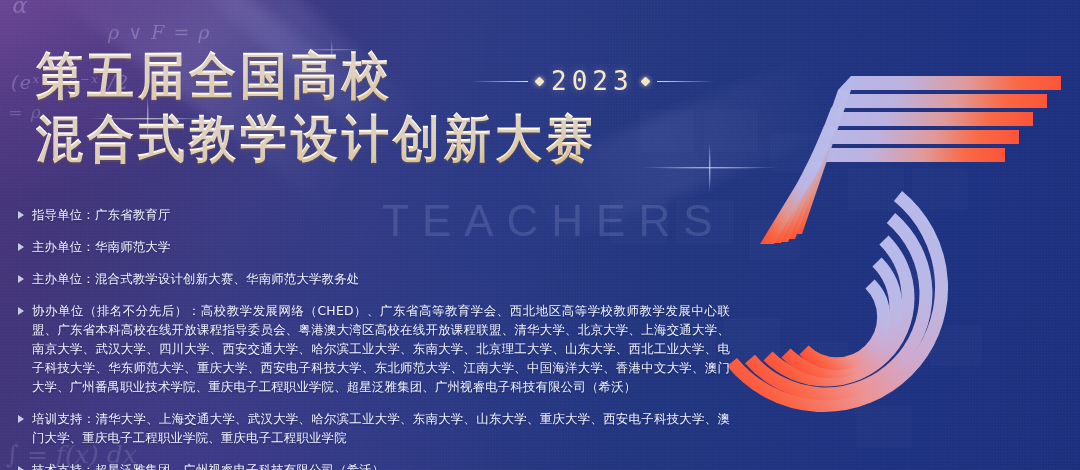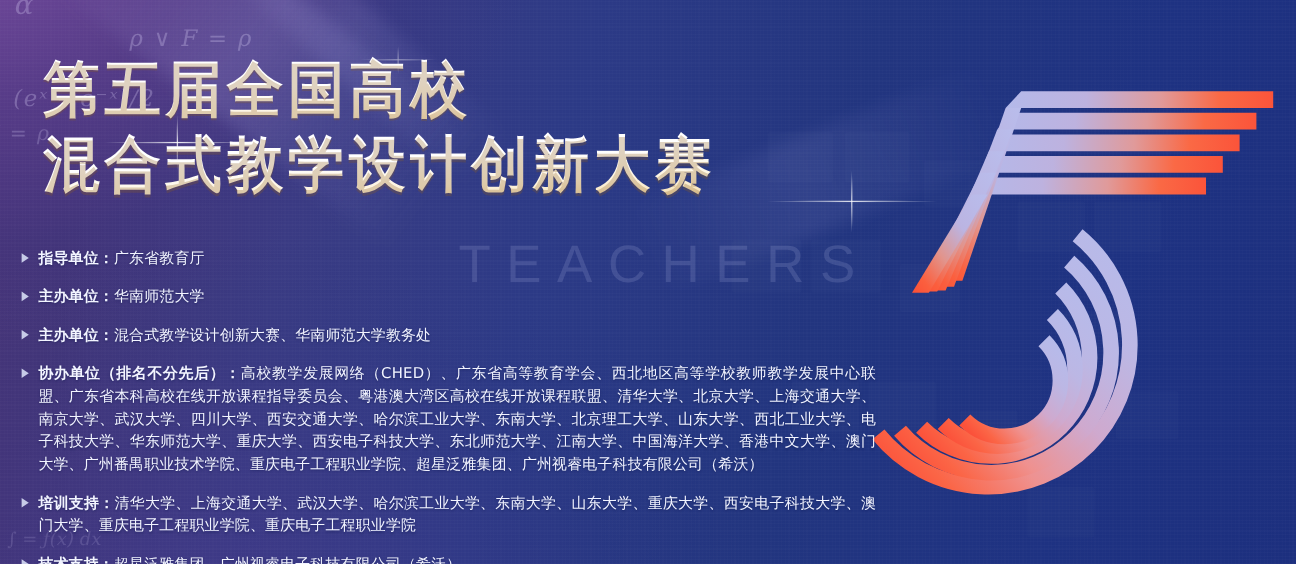--- a/index.html
+++ b/index.html
@@ -109,21 +109,21 @@
     flex:0 0 auto;width:0;height:0;margin-top:6px;margin-right:8px;
     border-left:6px solid #c7cbe8;
     border-top:4.2px solid transparent;border-bottom:4.2px solid transparent;
   }
   .txt{
     font-family:"DejaVu Sans","Liberation Sans",sans-serif;
     font-size:12.4px;line-height:19px;color:#f2f4ff;
     letter-spacing:.2px;text-align:justify;
     text-shadow:0 1px 2px rgba(10,20,70,.45);
   }
-  .txt b{font-weight:700;}
+  .txt b{font-weight:400;}
 
   
   .five{position:absolute;left:716px;top:36px;width:364px;height:434px;pointer-events:none;}
 </style>
 </head>
 <body>
 
 <div class="banner">
 
   <div class="noise"></div>
@@ -153,29 +153,36 @@
   <div class="glint" style="left:640px;top:142px;width:140px;height:52px;"></div>
   <div class="glint" style="left:300px;top:38px;width:64px;height:24px;opacity:.5;"></div>
 
   <div class="formulas f-tl">
     <div style="padding-left:4px;font-size:23px;">∫ α</div>
     <div style="padding-left:122px;font-size:19px;margin-top:-6px;">ρ ∨ F = ρ</div>
     <div style="padding-left:0px;font-size:19px;margin-top:28px;">= (eˣ – e⁻ˣ)/2</div>
     <div style="padding-left:2px;font-size:17px;margin-top:2px;opacity:.8;">F = ρ</div>
   </div>
 
-  <div class="formulas f-bl" style="font-size:15px;">∫ = ƒ(x) dx</div>
+  <div class="formulas f-bl" style="font-size:25px;">∫ = ƒ(x) dx</div>
 
   <div class="watermark">TEACHERS</div>
 
   <div class="title-block">
     <div class="tline">第五届全国高校</div>
     <div class="tline tline2">混合式教学设计创新大赛</div>
   </div>
 
+  <div class="year-wrap">
+    <div class="yline"></div>
+    <div class="ydia"></div>
+    <div class="ynum">2023</div>
+    <div class="ydia"></div>
+    <div class="yline r"></div>
+  </div>
 
   <div class="five">
     <svg width="364" height="434" viewBox="0 0 364 434" xmlns="http://www.w3.org/2000/svg">
       <defs>
         <linearGradient id="gBar" x1="0" y1="0" x2="1" y2="0">
           <stop offset="0%" stop-color="#b4b9ea"></stop>
           <stop offset="30%" stop-color="#bdb2df"></stop>
           <stop offset="58%" stop-color="#e09a9a"></stop>
           <stop offset="80%" stop-color="#fa6945"></stop>
           <stop offset="100%" stop-color="#fb543a"></stop>

